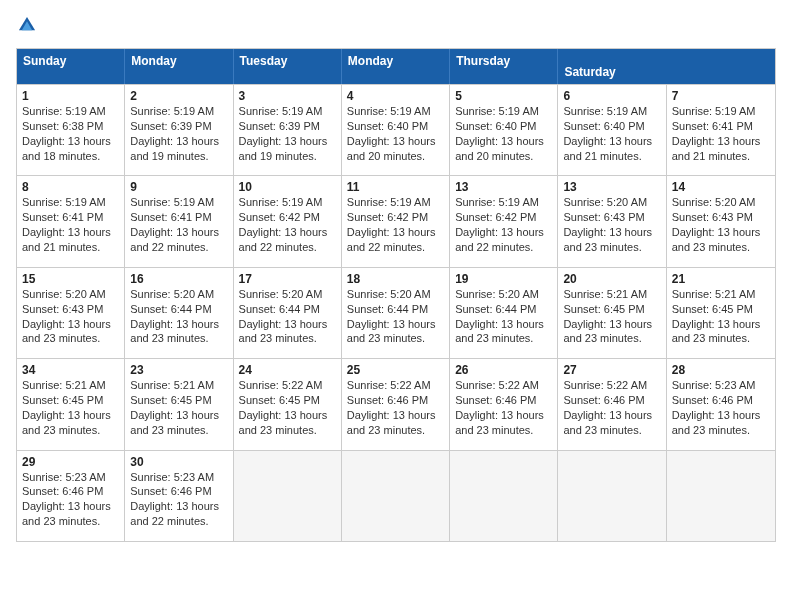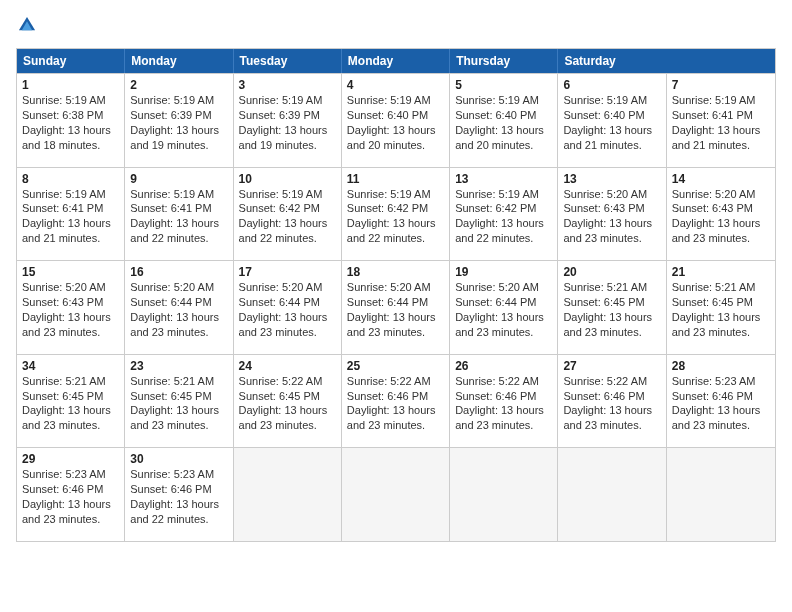--- a/index.html
+++ b/index.html
@@ -73,21 +73,21 @@
       background: #1a5fa8;
     }
     .cal-header-cell {
       color: #fff;
       font-weight: bold;
       font-size: 12px;
       padding: 5px 6px;
       text-align: left;
       border-right: 1px solid #3a7abf;
     }
-    .cal-header-cell:last-child { border-right: none; }
+    .cal-header-cell:last-child { border-right: none; margin-top: 11px; }
     .cal-body {
       flex: 1;
       display: flex;
       flex-direction: column;
     }
     .cal-row {
       display: grid;
       grid-template-columns: repeat(7, 1fr);
       flex: 1;
       border-top: 1px solid #ccc;

